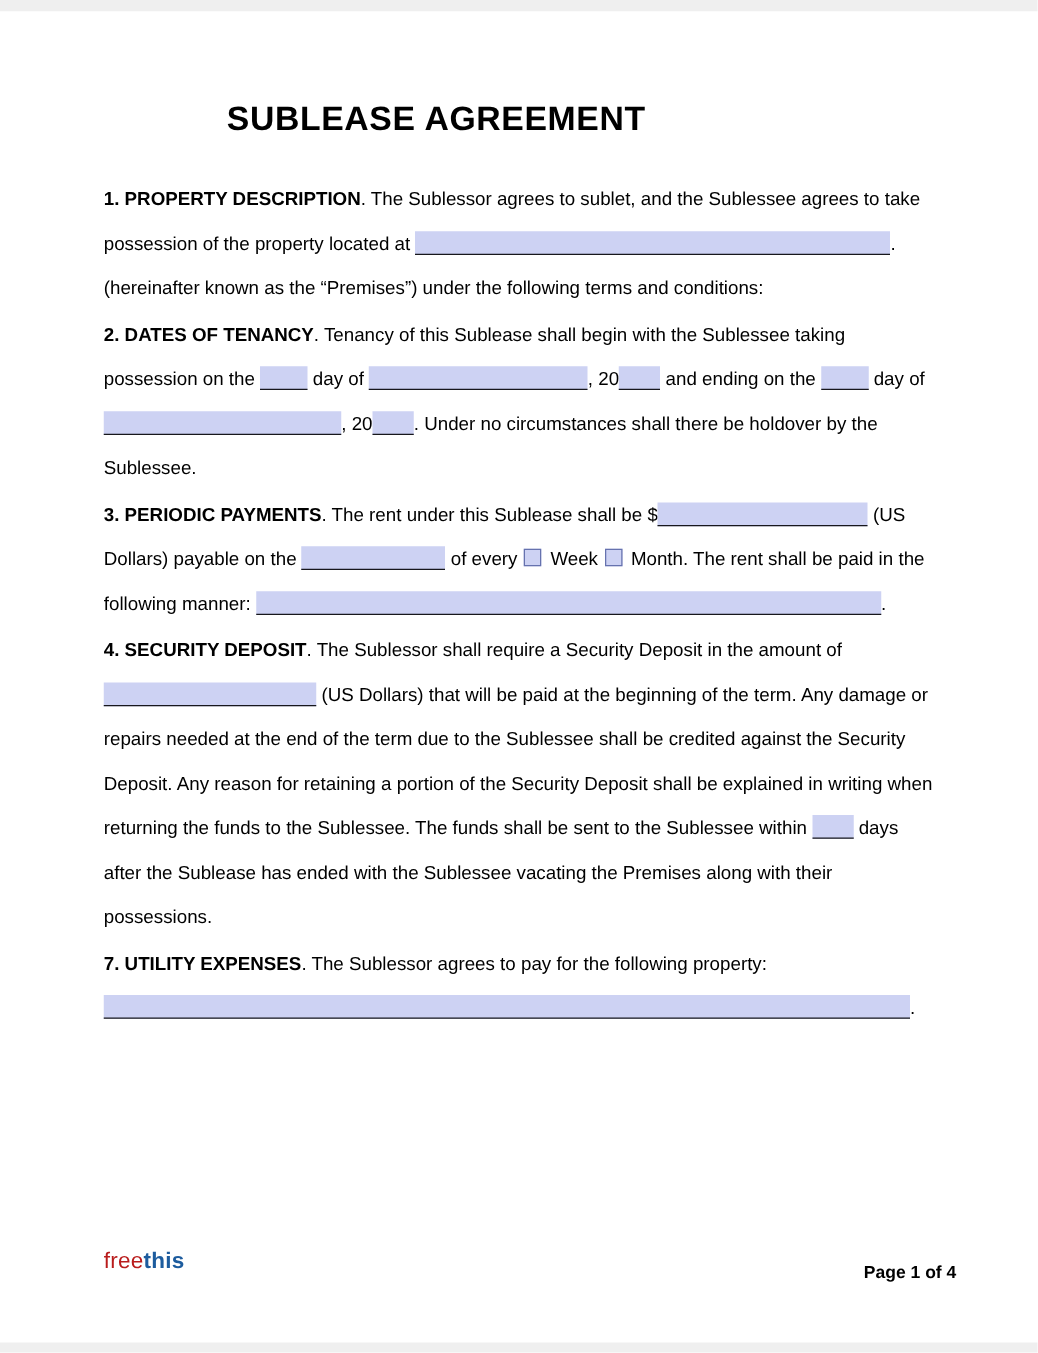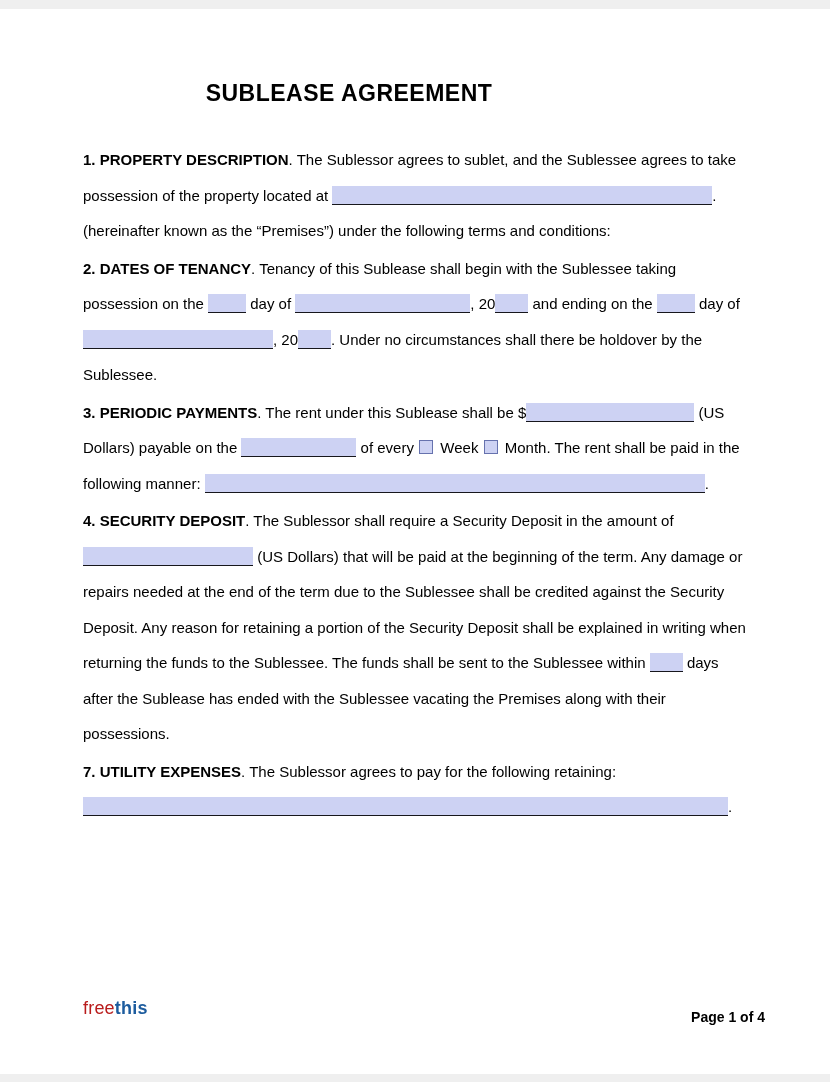--- a/index.html
+++ b/index.html
@@ -10,21 +10,21 @@
     color: #000;
     position: relative;
     overflow: hidden;
   }
   .edge { position: absolute; left: 0; width: 830px; background: #efefef; }
   .edge.top { top: 0; height: 9px; }
   .edge.bottom { bottom: 0; height: 8px; }
 
   .title {
     position: absolute; top: 80px; left: 0; width: 698px;
-    text-align: center; font-size: 23px; font-weight: bold;
+    text-align: center; font-size: 27px; font-weight: bold;
     letter-spacing: 0.5px; margin: 0;
   }
 
   .content { position: absolute; top: 142px; left: 83px; width: 664px; }
   .para { font-size: 15px; line-height: 35.5px; margin: 0 0 2px 0; text-align: left; }
   .para strong { font-weight: bold; }
 
   .blank {
     display: inline-block;
     background: var(--field-fill, #cdd2f3);
@@ -56,19 +56,19 @@
 <div class="edge top"></div>
 <div class="edge bottom"></div>
 
 <h1 class="title">SUBLEASE AGREEMENT</h1>
 
 <div class="content">
     <p class="para"><strong>1. PROPERTY DESCRIPTION</strong><span>. The Sublessor agrees to sublet, and the Sublessee agrees to take possession of the property located at </span><span class="blank" style="width: 380px;"></span><span>. (hereinafter known as the “Premises”) under the following terms and conditions:</span></p>
     <p class="para"><strong>2. DATES OF TENANCY</strong><span>. Tenancy of this Sublease shall begin with the Sublessee taking possession on the </span><span class="blank" style="width: 38px;"></span><span> day of </span><span class="blank" style="width: 175px;"></span><span>, 20</span><span class="blank" style="width: 33px;"></span><span> and ending on the </span><span class="blank" style="width: 38px;"></span><span> day of </span><span class="blank" style="width: 190px;"></span><span>, 20</span><span class="blank" style="width: 33px;"></span><span>. Under no circumstances shall there be holdover by the Sublessee.</span></p>
     <p class="para"><strong>3. PERIODIC PAYMENTS</strong><span>. The rent under this Sublease shall be $</span><span class="blank" style="width: 168px;"></span><span> (US Dollars) payable on the </span><span class="blank" style="width: 115px;"></span><span> of every </span><span class="cbx"></span><span> Week </span><span class="cbx"></span><span> Month. The rent shall be paid in the following manner: </span><span class="blank" style="width: 500px;"></span><span>.</span></p>
     <p class="para"><strong>4. SECURITY DEPOSIT</strong><span>. The Sublessor shall require a Security Deposit in the amount of </span><span class="blank" style="width: 170px;"></span><span> (US Dollars) that will be paid at the beginning of the term. Any damage or repairs needed at the end of the term due to the Sublessee shall be credited against the Security Deposit. Any reason for retaining a portion of the Security Deposit shall be explained in writing when returning the funds to the Sublessee. The funds shall be sent to the Sublessee within </span><span class="blank" style="width: 33px;"></span><span> days after the Sublease has ended with the Sublessee vacating the Premises along with their possessions.</span></p>
-    <p class="para"><strong>7. UTILITY EXPENSES</strong><span>. The Sublessor agrees to pay for the following retaining: </span><span class="blank" style="width: 645px;"></span><span>.</span></p>
+    <p class="para"><strong>7. UTILITY EXPENSES</strong><span>. The Sublessor agrees to pay for the following property: </span><span class="blank" style="width: 645px;"></span><span>.</span></p>
   </div>
 
 <div class="footer">
   <div class="brand"><span class="free">free</span><span class="forms">this</span></div>
   <div class="pagenum">Page 1 of 4</div>
 </div>
 
 </body></html>

